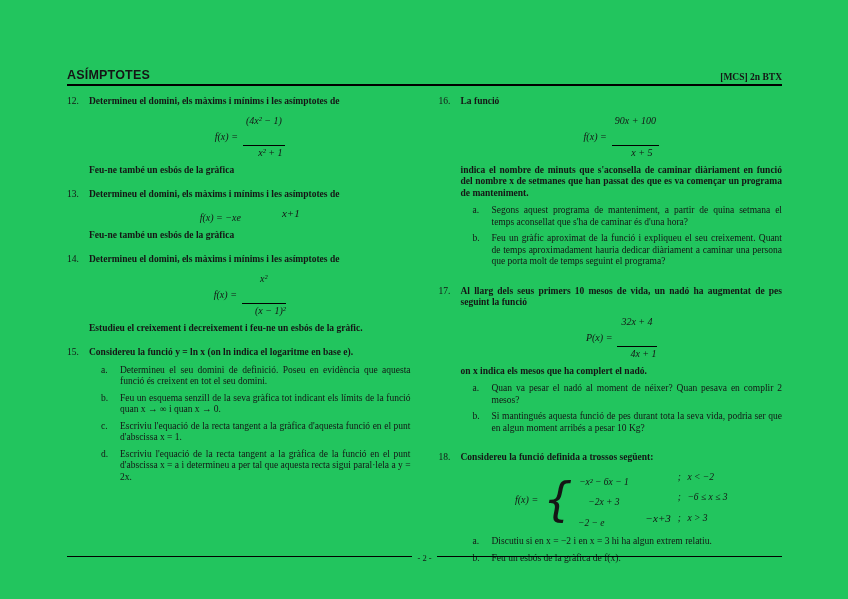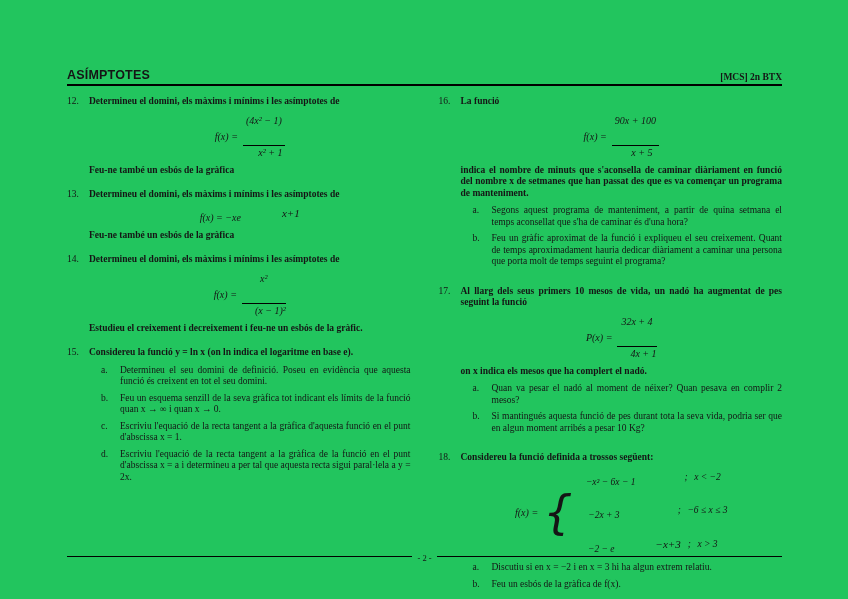--- a/index.html
+++ b/index.html
@@ -28,21 +28,21 @@
   .fden { display:block; padding-top:1px;margin-left:13px; }
   sup { font-size:11px; font-style:italic;margin-left:41px; }
 
   .subs { margin-top:6px; }
   .sub { display:flex; margin:5px 0 5px 12px; }
   .sub-label { width:19px; flex:none; }
   .sub-text { flex:1; text-align:justify; }
 
   .brace { font-size:46px; font-weight:300; line-height:40px;
            font-family:"DejaVu Sans", sans-serif; transform:translateY(-1px); }
-  .pieces { display:flex; flex-direction:column; gap:16px; font-size:9.5px; line-height:12.5px;align-items:center; }
+  .pieces { display:flex; flex-direction:column; gap:3px; font-size:9.5px; line-height:12.5px; }
   .piece { display:flex; }
   .pexpr { width:94px; text-align:center; white-space:nowrap; }
   .psep { width:16px; text-align:center; }
   .pcond { white-space:nowrap; }
 
   .footer { position:absolute; left:67px; right:66px; top:551px;
             display:flex; align-items:center; gap:5px; }
   .rule { flex:1; border-top:1.5px solid #000; }
   .pagenum { font-size:8.5px; transform:translateY(2px); }
 </style>

